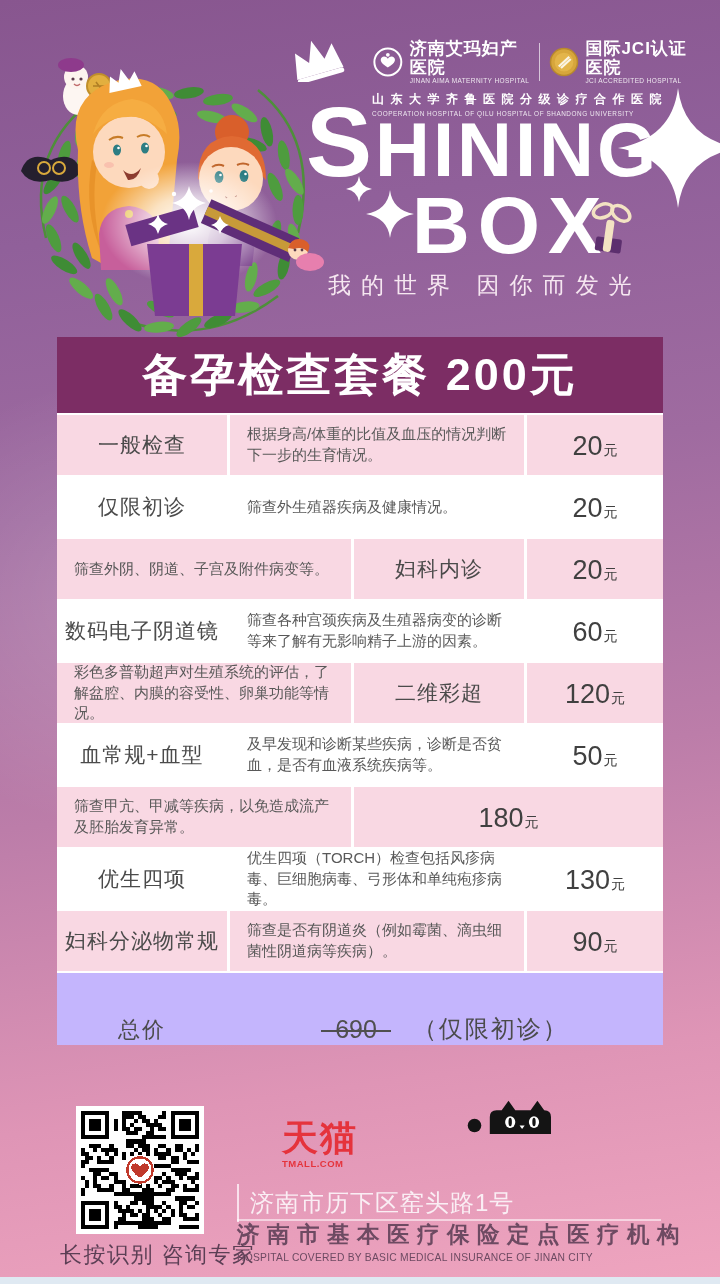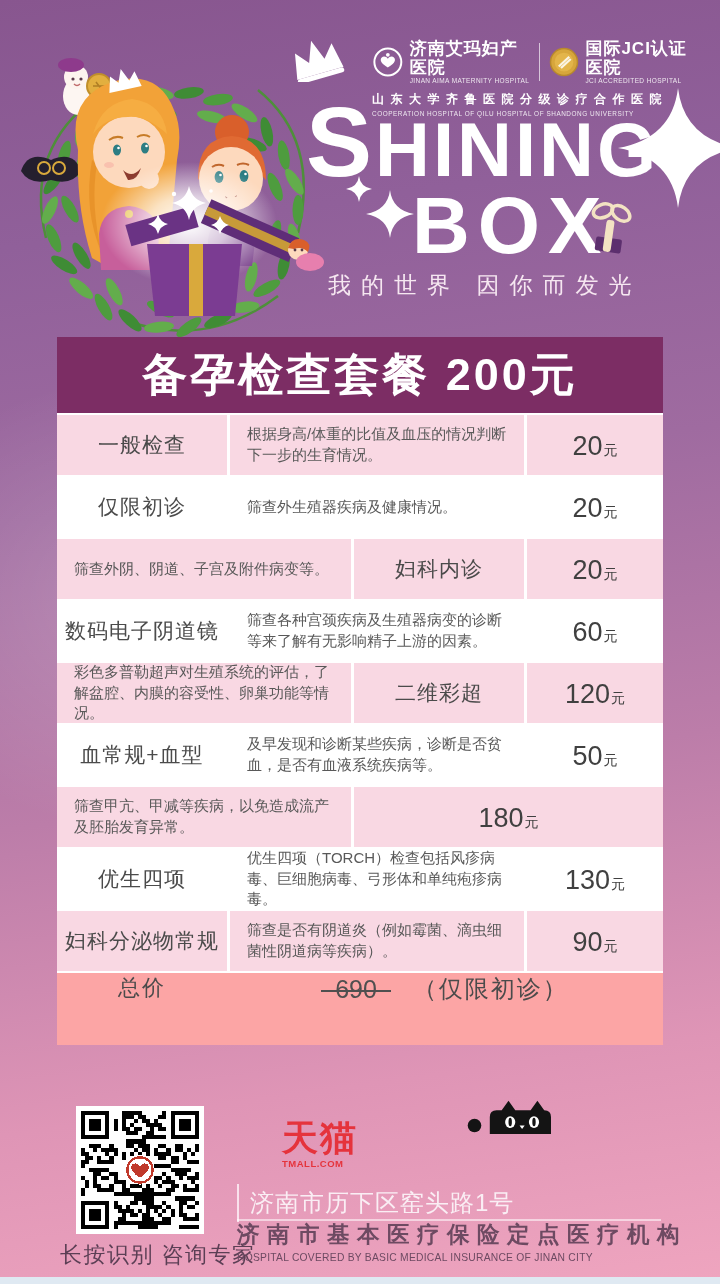--- a/index.html
+++ b/index.html
@@ -34,21 +34,21 @@
   .ptable{top:337px;left:57px;width:606px;background:#fff;}
   .phead{height:76px;margin-bottom:2px;background:var(--plum,#7c2d64);color:#fff;display:flex;align-items:center;justify-content:center;font-size:45px;font-weight:bold;letter-spacing:3px;}
   .prow{display:flex;column-gap:3px;height:60px;margin-bottom:2px;}
   .prow .cell{display:flex;align-items:center;}
   .prow.pink .cell{background:var(--row-pink,#f9d8e3);}
   .prow.white .cell{background:#fff;}
   .c-name{width:170px;justify-content:center;font-size:21px;color:#4b4b4b;letter-spacing:1px;text-align:center;}
   .c-desc{width:294px;padding:0 8px 0 17px;box-sizing:border-box;font-size:15px;color:#595959;line-height:1.38;text-align:left;}
   .c-price{flex:1;justify-content:center;align-items:baseline !important;padding-top:16px;box-sizing:border-box;font-size:27px;color:#404040;}
   .c-price .yuan{font-size:14px;margin-left:1px;}
-  .trow{display:flex;height:72px;margin-bottom:0;background:#fca5a5;align-items:flex-start;}
+  .trow{display:flex;height:72px;margin-bottom:0;background:#c4b5fd;align-items:flex-end;}
   .t-name{width:170px;text-align:center;font-size:22px;color:#4b4b4b;letter-spacing:2px;}
   .t-rest{flex:1;display:flex;align-items:center;justify-content:center;gap:22px;}
   .oldprice{position:relative;font-size:25px;color:#4f4f4f;padding:0 14px;}
   .oldprice::after{content:"";position:absolute;left:0;right:0;top:55%;height:2px;background:#4f4f4f;}
   .tnote{font-size:24px;color:#4b4b4b;letter-spacing:2px;}
 
   
   .qrbox{top:1106px;left:76px;width:128px;height:128px;background:#fff;padding:5px;box-sizing:border-box;}
   .qrbox svg{width:100%;height:100%;display:block;}
   .qr-caption{top:1240px;left:60px;width:220px;font-size:22px;letter-spacing:1.5px;color:#5c3f55;white-space:nowrap;}

